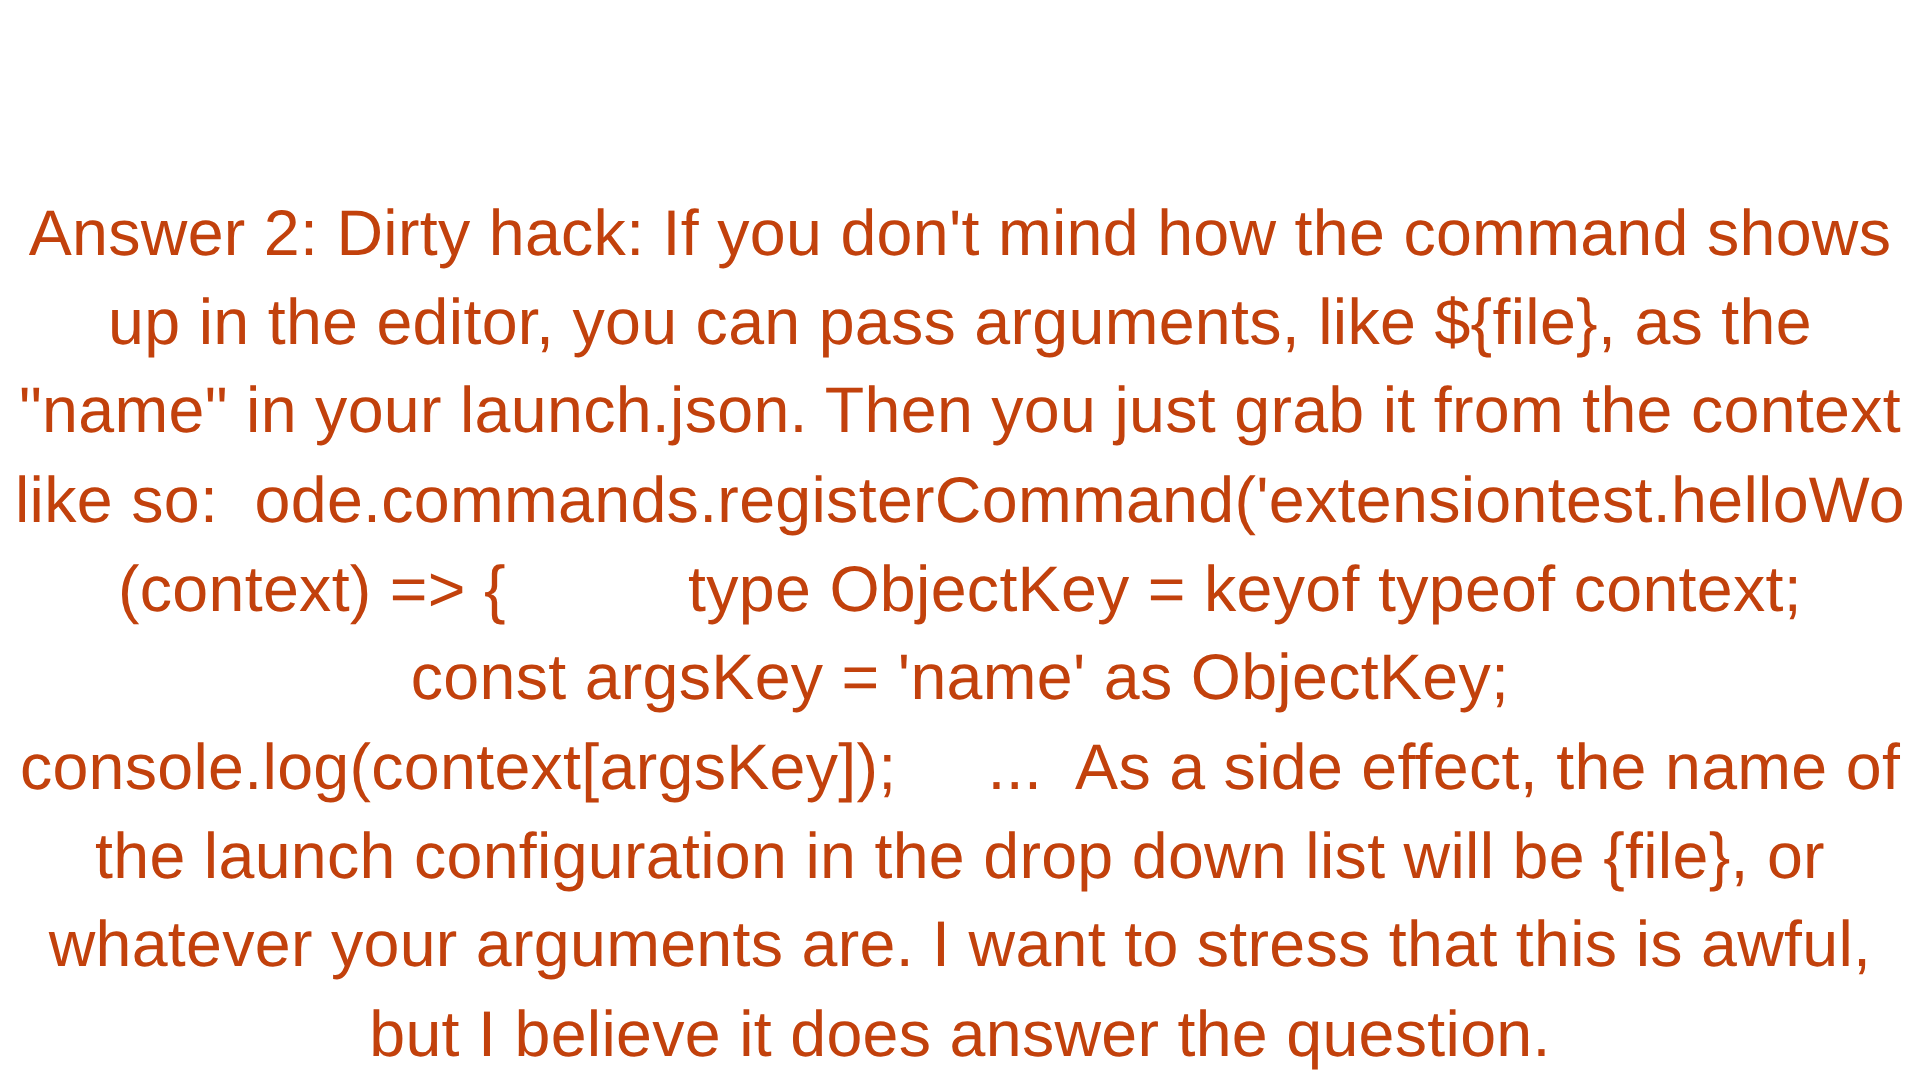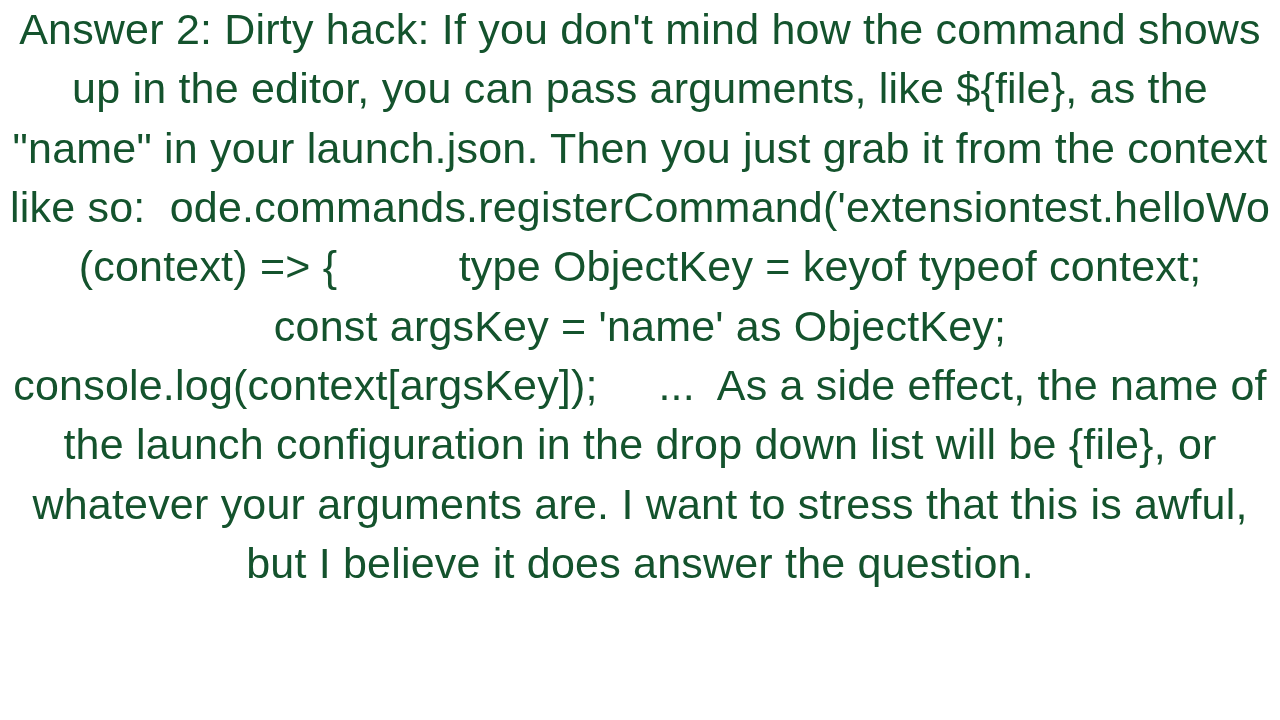--- a/index.html
+++ b/index.html
@@ -7,24 +7,24 @@
     padding: 0;
     width: 1280px;
     height: 720px;
     background: #ffffff;
     overflow: hidden;
   }
   .content {
     width: 1280px;
     height: 720px;
     display: flex;
-    align-items: flex-start;
+    align-items: flex-end;
     justify-content: center;
     font-family: Arial, Helvetica, sans-serif;
-    color: #14532d;
+    color: #c2410c;
     text-align: center;
     font-size: 43px;
     line-height: 1.38;
     letter-spacing: 0.2px;
     white-space: pre-wrap;
     padding: 0;
     box-sizing: border-box;
   }
   .content span {
     display: block;

